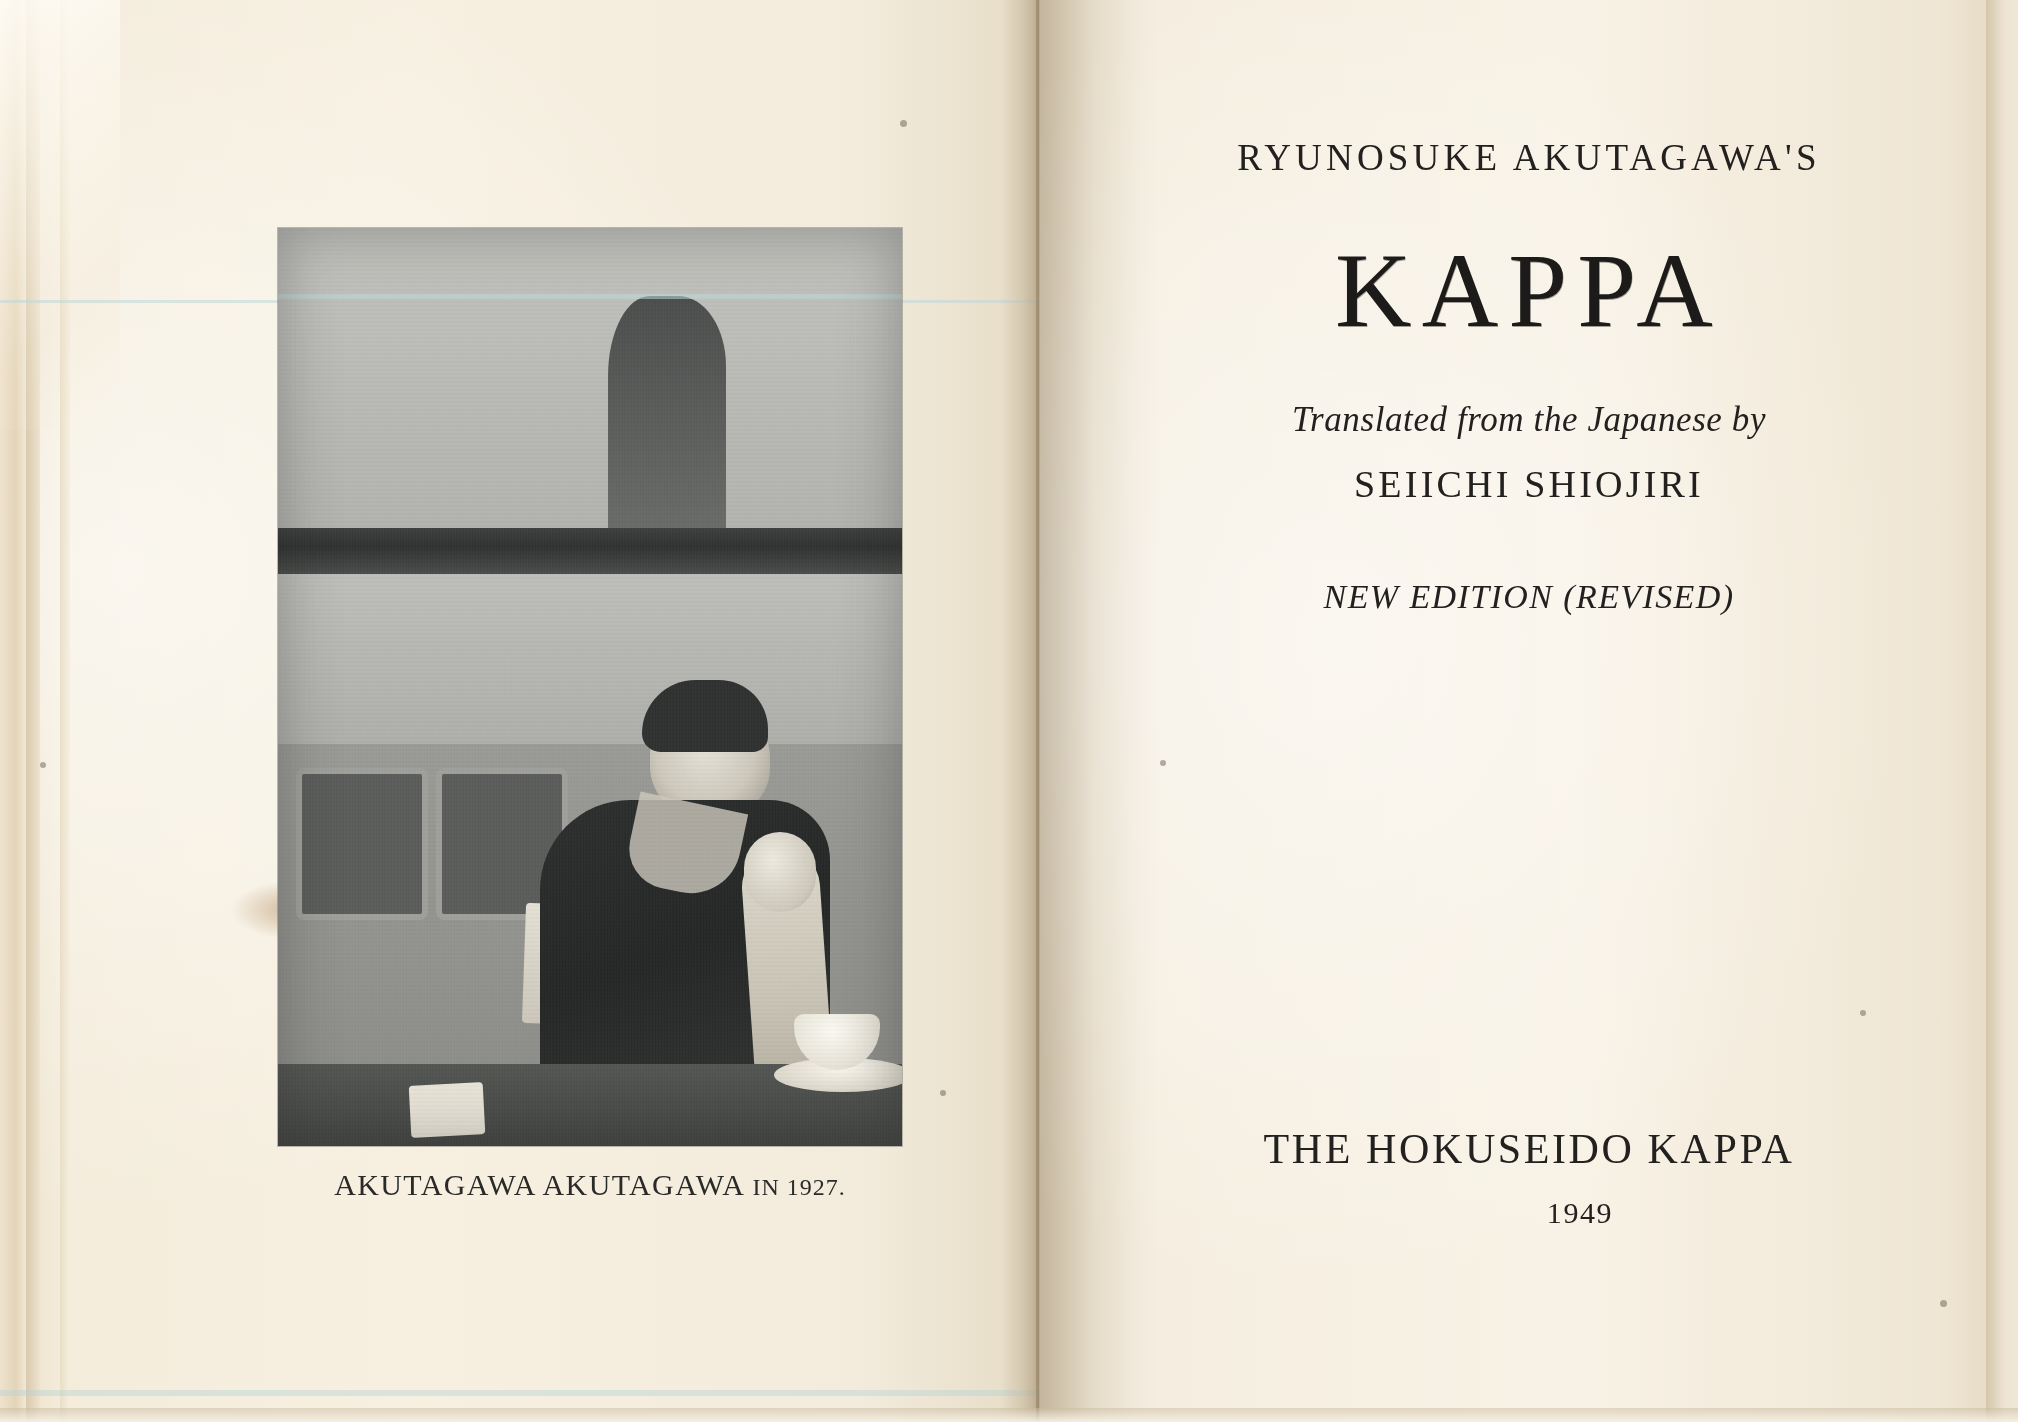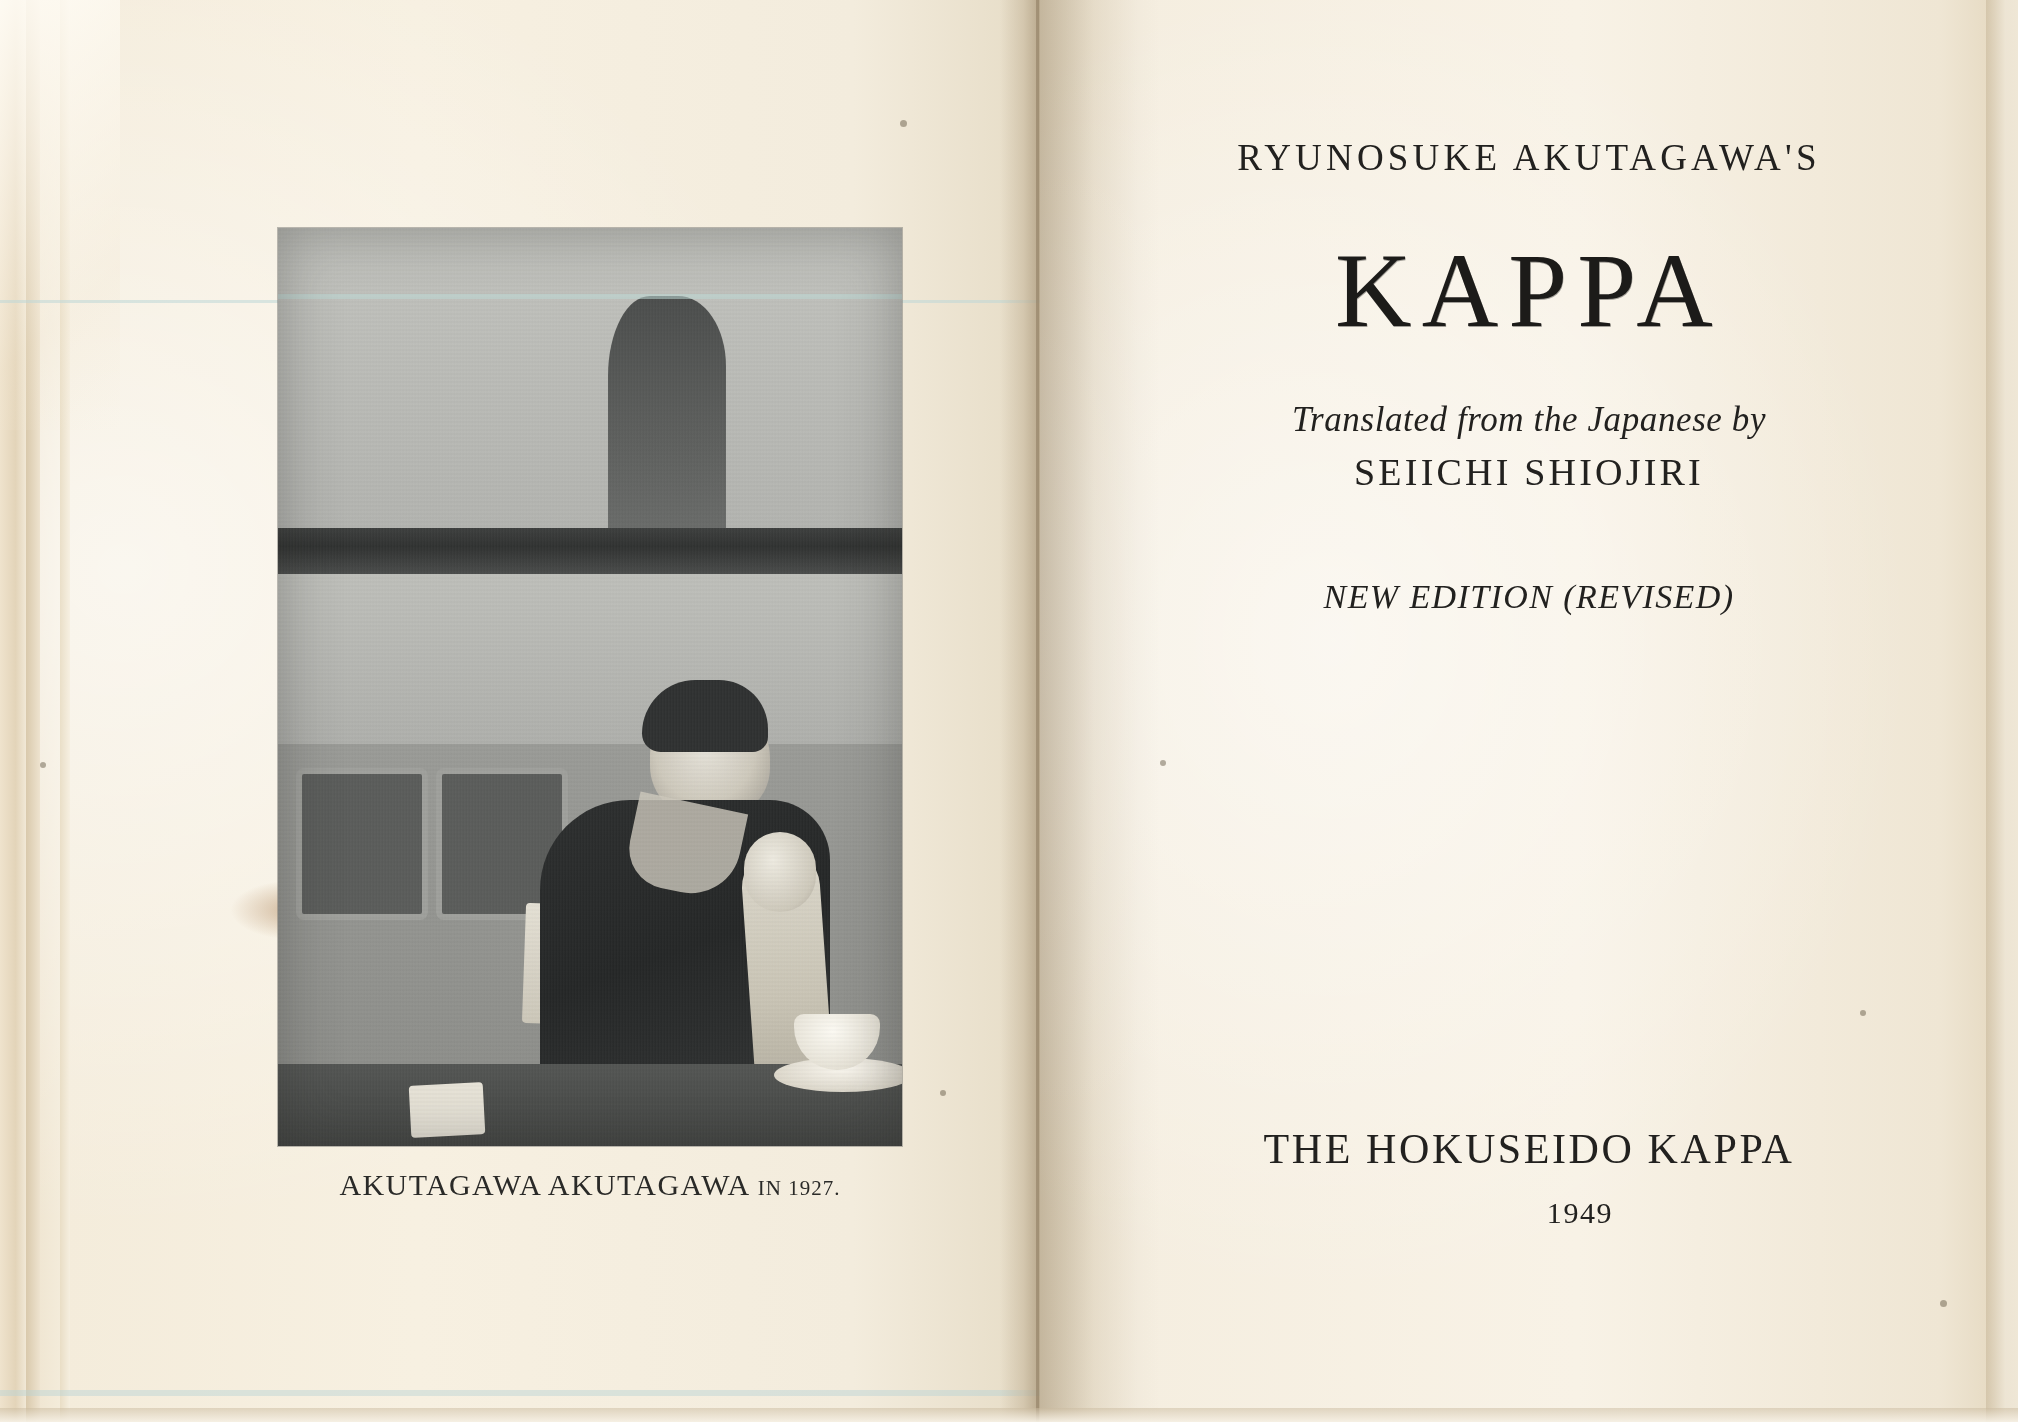--- a/index.html
+++ b/index.html
@@ -234,21 +234,21 @@
     left: 278px;
     top: 1168px;
     width: 624px;
     text-align: center;
     font-family: "Liberation Serif", serif;
     font-size: 30px;
     letter-spacing: 1.4px;
     color: #2a2a28;
     white-space: nowrap;
   }
-  .photo-caption .small { font-size: 21px; letter-spacing: 1px; }
+  .photo-caption .small { font-size: 24px; letter-spacing: 1px; }
 
   
   .speck { position: absolute; background: rgba(90,80,60,.45); border-radius: 50%; }
   .smudge {
     position: absolute;
     background: radial-gradient(ellipse at 50% 50%, rgba(160,110,60,.45) 0%, rgba(160,110,60,0) 70%);
   }
 
   
   .gutter {
@@ -322,21 +322,21 @@
   .tb-trans {
     position: absolute;
     left: 0; top: 400px; width: 978px;
     font-size: 35px;
     font-style: italic;
     font-family: "Liberation Serif", serif;
     letter-spacing: .6px;
   }
   .tb-translator {
     position: absolute;
-    left: 0; top: 450px; width: 978px;
+    left: 0; top: 462px; width: 978px;
     font-size: 38px;
     letter-spacing: 3.2px;
     font-family: "Liberation Serif", serif;
   }
   .tb-edition {
     position: absolute;
     left: 0; top: 578px; width: 978px;
     font-size: 34px;
     font-style: italic;
     letter-spacing: 1.4px;

